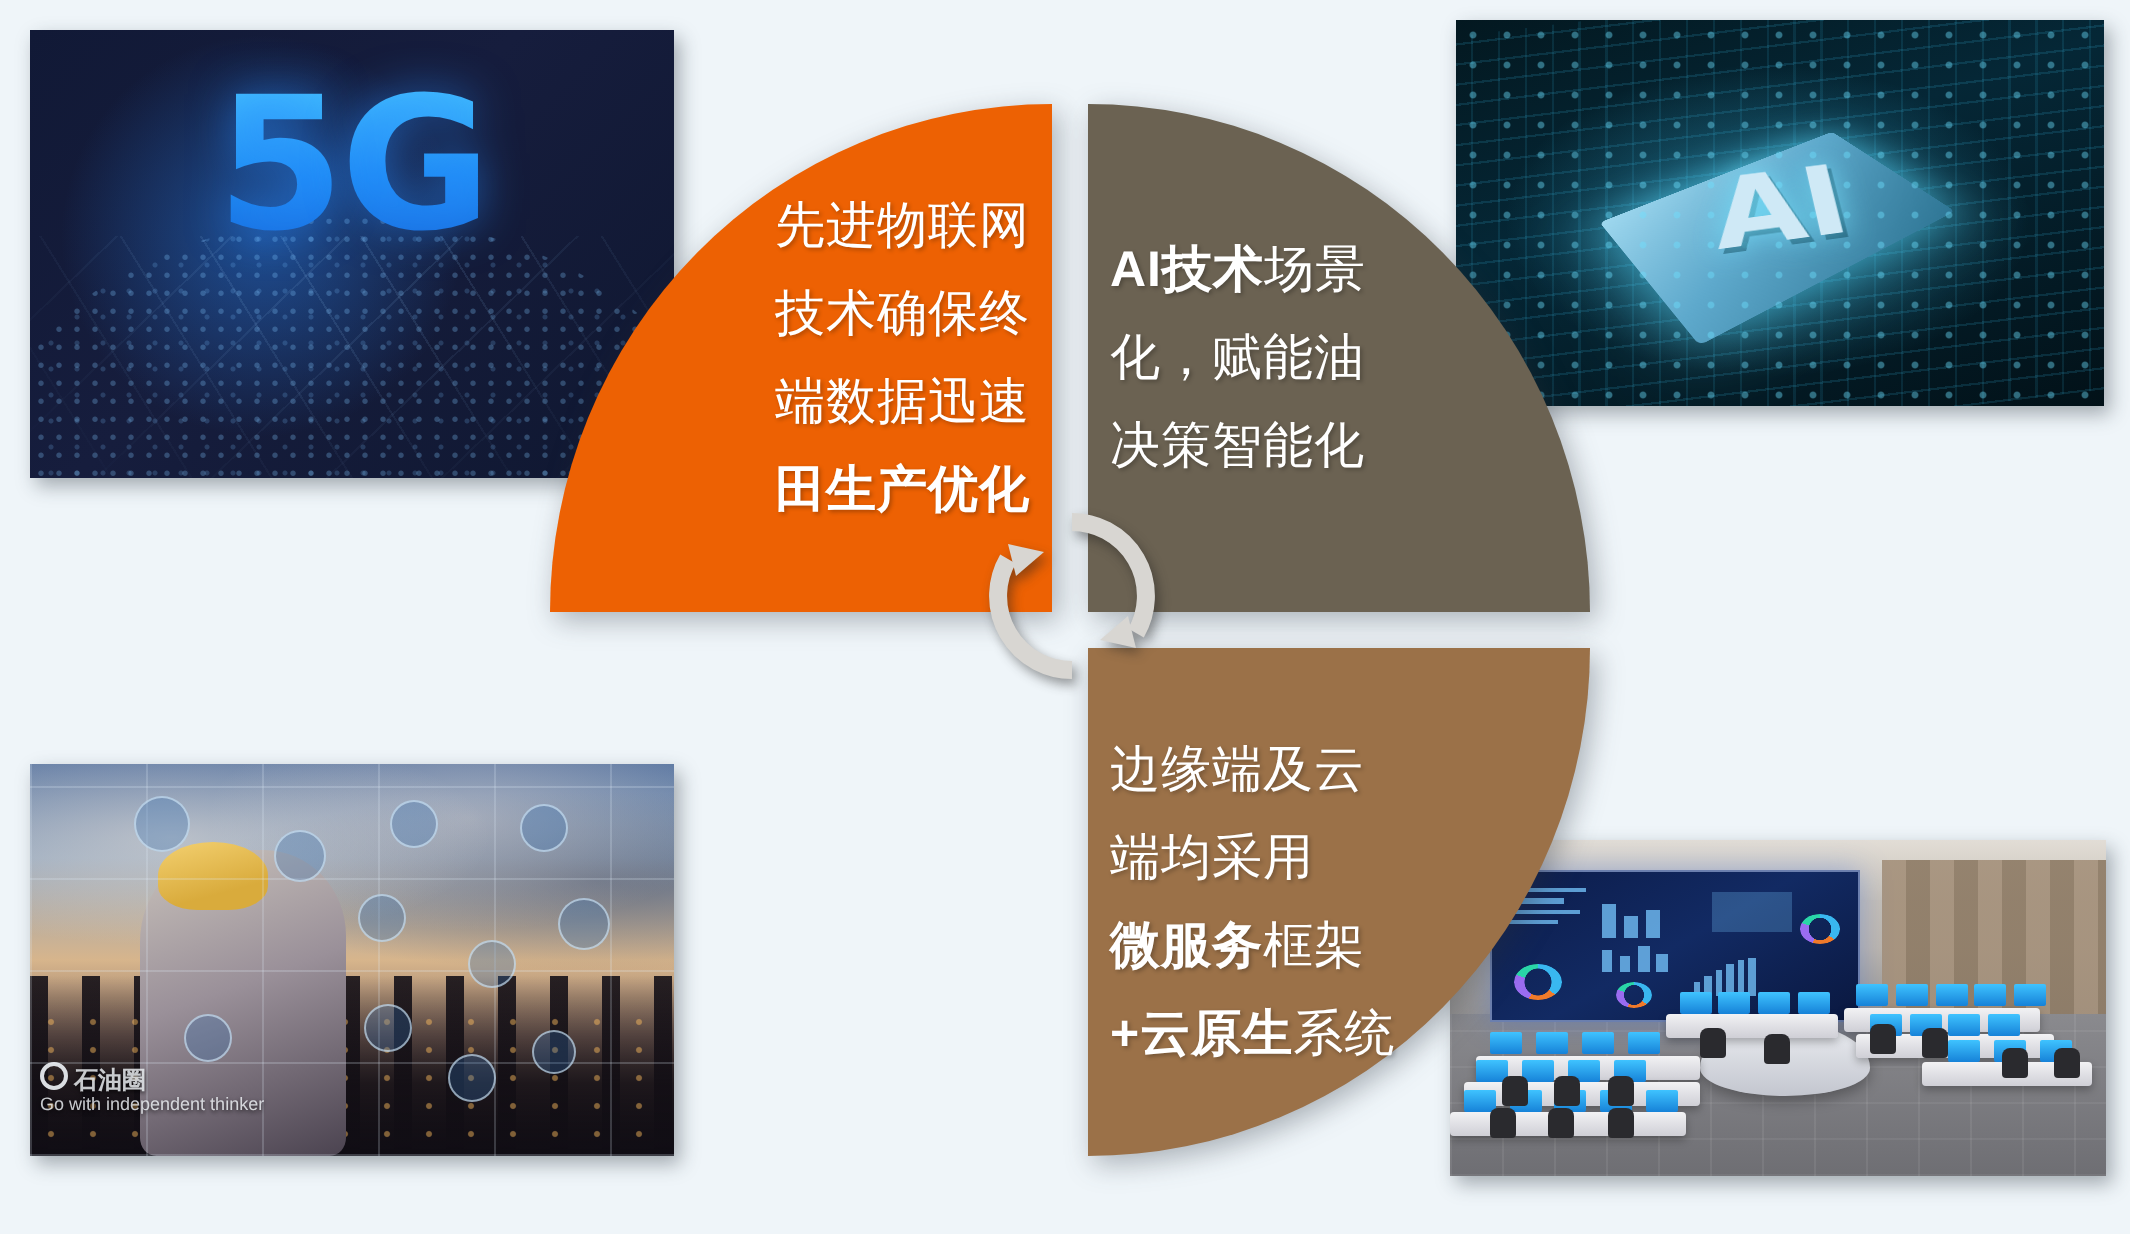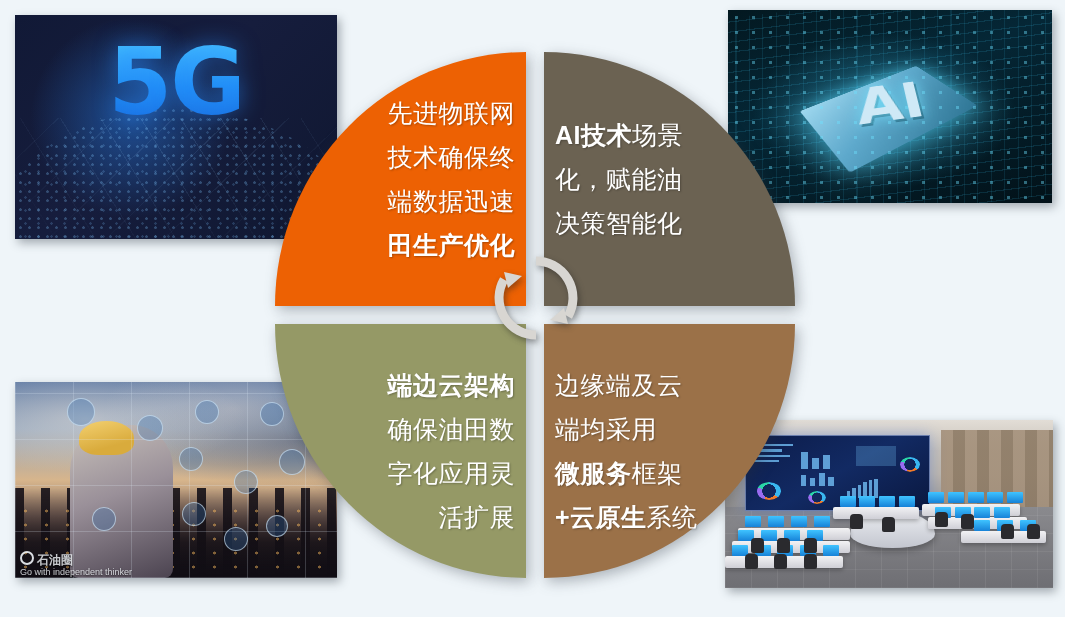--- a/index.html
+++ b/index.html
@@ -132,21 +132,21 @@
     position:absolute;inset:0;
     background:
       repeating-linear-gradient(0deg, rgba(225,238,250,.22) 0 1px, rgba(0,0,0,0) 1px 46px),
       repeating-linear-gradient(90deg, rgba(225,238,250,.20) 0 1px, rgba(0,0,0,0) 1px 58px);
   }
   .wk-node{
     position:absolute;border:1.3px solid rgba(215,235,250,.62);
     border-radius:50%;background:rgba(50,110,175,.30);
   }
   .wk-wm{
-    position:absolute;left:5px;bottom:0;color:rgba(240,244,248,.82);
+    position:absolute;left:5px;bottom:20px;color:rgba(240,244,248,.82);
     font-size:9px;line-height:11px;
     text-shadow:0 1px 2px rgba(0,0,0,.7);
   }
   .wk-wm .cn{font-size:12px;font-weight:bold;}
   .wk-wm .ring{
     display:inline-block;width:10px;height:10px;border-radius:50%;
     border:2px solid rgba(240,244,248,.9);vertical-align:-1px;margin-right:3px;
   }
 
   
@@ -380,26 +380,20 @@
       <div class="line">端数据迅速</div>
       <div class="line"><b>田生产优化</b></div>
     </div>
 
     <div class="quad" id="q-tr" style="background: rgb(107, 98, 82);">
       <div class="line"><b>AI技术</b><span>场景</span></div>
       <div class="line">化，赋能油</div>
       <div class="line">决策智能化</div>
     </div>
 
-    <div class="quad" id="q-bl" style="background: rgb(149, 153, 102);">
-      <div class="line"><b>端边云架构</b></div>
-      <div class="line">确保油田数</div>
-      <div class="line">字化应用灵</div>
-      <div class="line">活扩展</div>
-    </div>
 
     <div class="quad" id="q-br" style="background: rgb(155, 113, 72);">
       <div class="line">边缘端及云</div>
       <div class="line">端均采用</div>
       <div class="line"><b>微服务</b><span>框架</span></div>
       <div class="line"><b>+云原生</b><span>系统</span></div>
     </div>
 
     <svg id="cycle" viewBox="0 0 96 96">
       <g fill="none" stroke="#d8d6d2" stroke-width="9" stroke-linecap="butt">

